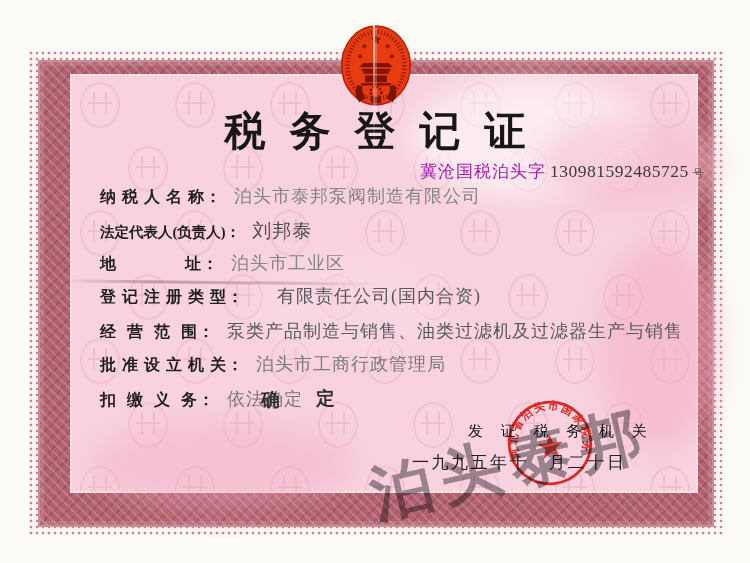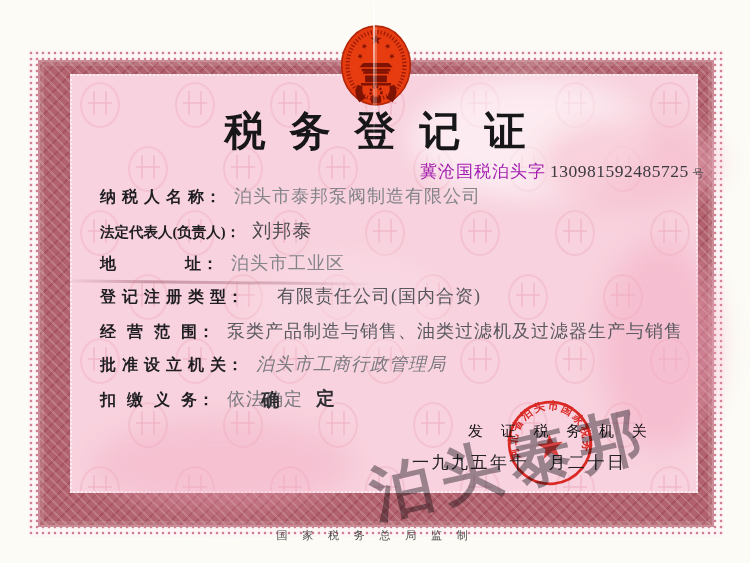--- a/index.html
+++ b/index.html
@@ -50,21 +50,21 @@
 
   .row{position:absolute;left:100px;white-space:nowrap;z-index:4;line-height:26px;}
   .r0{top:183px;} .r1{top:218px;} .r2{top:250px;} .r3{top:283px;}
   .r4{top:318px;} .r5{top:351px;} .r6{top:386px;}
   .lbl{font-weight:700;font-size:16px;color:#1e1e22;white-space:pre;letter-spacing:1px;}
   .r1 .lbl{font-size:14.5px;letter-spacing:0;}
   .val{font-size:18px;color:#84848a;margin-left:8px;letter-spacing:1px;position:relative;}
   .r1 .val{color:#4a4a4f;font-size:19px;text-align:center;}
   .r3 .val{color:#56565c;margin-left:29px;}
   .r4 .val{color:#5a5a60;}
-  .r5 .val{color:#7a7a80;font-style:italic;}
+  .r5 .val{color:#7a7a80;}
   .r6 .val{color:#77777d;}
   .stamp{position:absolute;left:34px;top:-3px;color:#2d2d32;font-weight:700;font-size:18.5px;
          letter-spacing:16px;white-space:pre;transform:rotate(-1.5deg);}
 
   .issuer{position:absolute;left:468px;top:422px;font-size:15px;font-weight:400;letter-spacing:7px;
           color:#141416;z-index:6;}
   .date{position:absolute;left:412px;top:451px;font-size:17px;letter-spacing:2.5px;color:#232326;z-index:6;}
 
   .seal{position:absolute;left:505px;top:398px;width:90px;height:90px;z-index:5;
         mix-blend-mode:multiply;opacity:.92;transform:rotate(-6deg);}
@@ -212,15 +212,14 @@
     <circle cx="43" cy="43" r="39" fill="none" stroke="#dd2018" stroke-width="2.6"></circle>
     <path id="sealArc" d="M 13 54 A 32 32 0 1 1 73 54" fill="none"></path>
     <text font-size="10.5" fill="#dd2018" letter-spacing="2" font-weight="700" font-family="Liberation Serif, DejaVu Serif, serif">
       <textPath href="#sealArc">河北省泊头市国家税务局</textPath>
     </text>
     <polygon fill="#dd2018" opacity=".85" points="43,34 46.1,42.8 55.4,43 47.9,48.6 50.7,57.5 43,52.2 35.3,57.5 38.1,48.6 30.6,43 39.9,42.8"></polygon>
   </svg>
 
   <div class="watermark">泊头泰邦</div>
 
-  <div class="footer">国 家 税 务 总 局 监 制</div>
 
 </div>
 
 </body></html>

